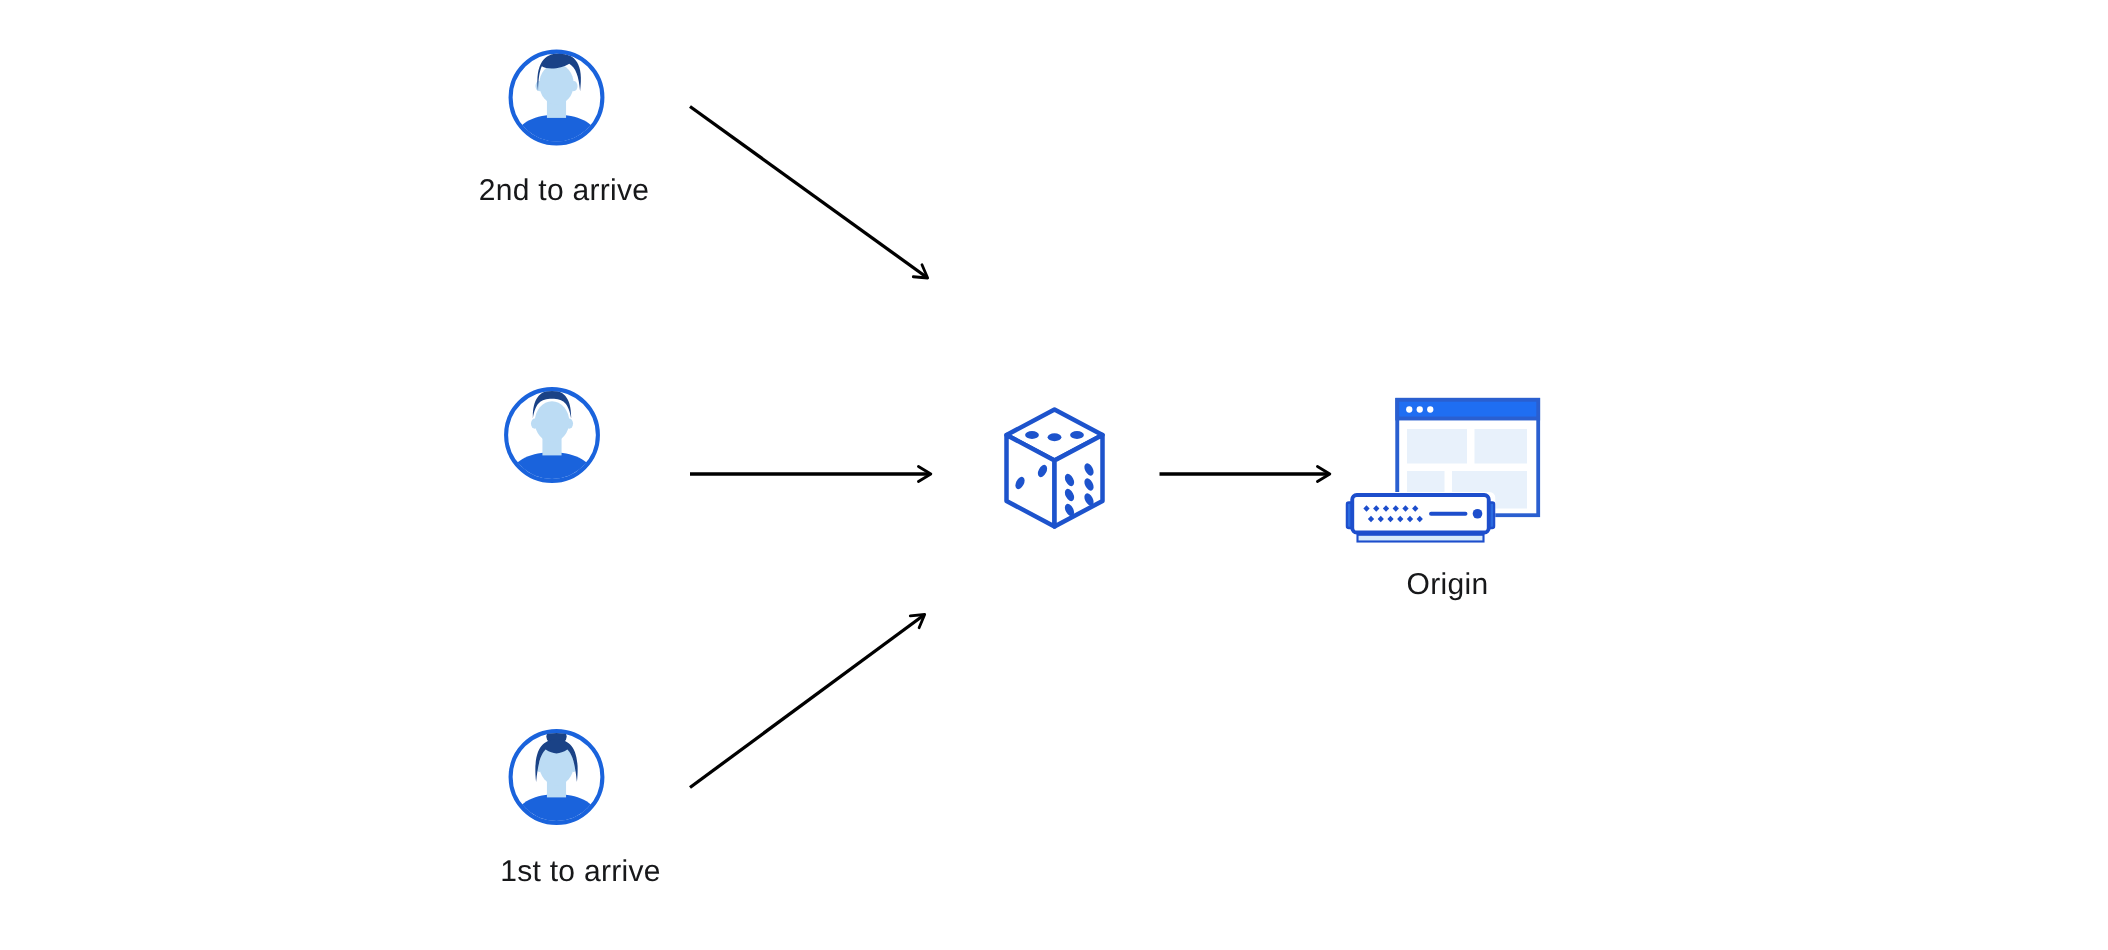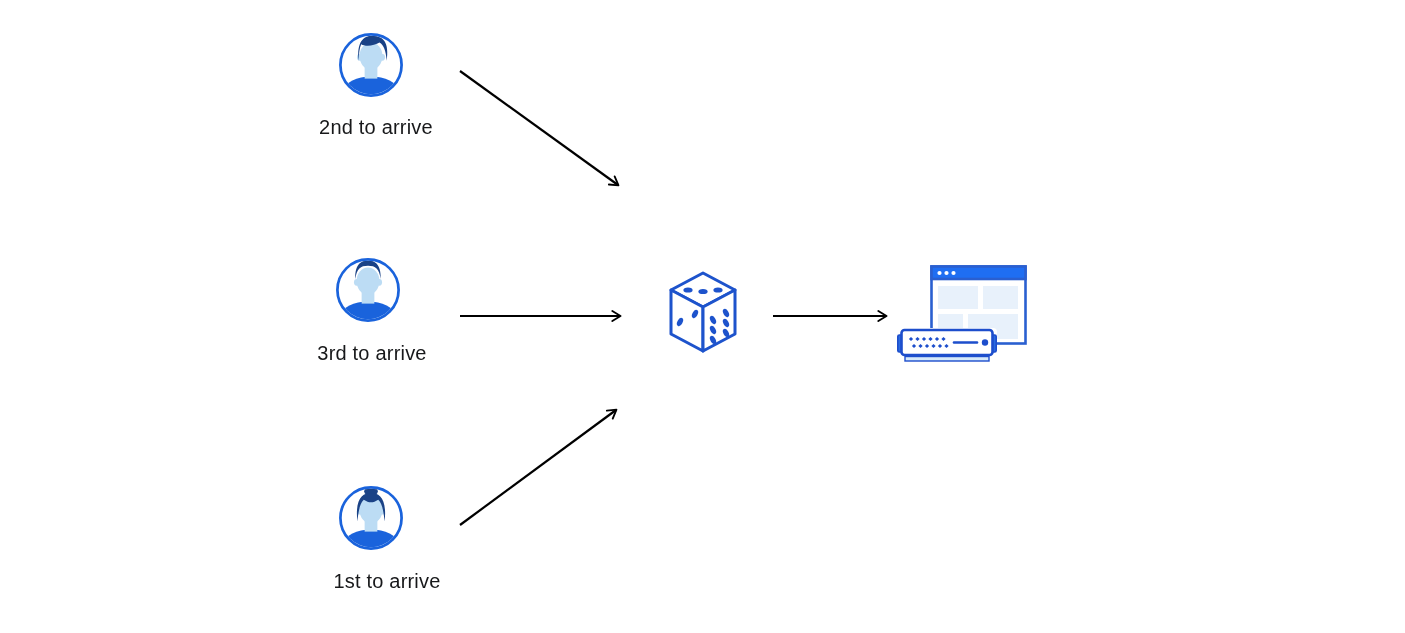--- a/index.html
+++ b/index.html
@@ -86,21 +86,20 @@
       <g clip-path="url(#avclip2)">
         <path d="M3,82 C5,61 21,53.5 40,53.5 C59,53.5 75,61 77,82 Z" fill="#1a63dc"></path>
         <rect x="32.5" y="36" width="15" height="20" fill="#bcdcf4"></rect>
         <ellipse cx="26.5" cy="31" rx="3" ry="4" fill="#bcdcf4"></ellipse>
         <ellipse cx="53.5" cy="31" rx="3" ry="4" fill="#bcdcf4"></ellipse>
         <ellipse cx="40" cy="29.5" rx="13.5" ry="16" fill="#bcdcf4"></ellipse>
         <path d="M25,27 C24.5,9 33,5 40,5 C47,5 55.5,9 55,27 C53,15 49,11.5 40,11.5 C31,11.5 27,15 25,27 Z" fill="#1a4286"></path>
       </g>
     </svg>
   </div>
-  <div class="node-label" style="left:292px; top:341px; width:160px;">3rd to arrive</div>
 
   <div class="node" style="left:337px; top:484px;">
     <svg width="68" height="68" viewBox="0 0 80 80">
       <defs>
           <clipPath id="avclip3">
             <circle cx="40" cy="40" r="34.5"></circle>
           </clipPath>
         </defs>
       <circle cx="40" cy="40" r="36" fill="#ffffff" stroke="#1a63dc" stroke-width="3.2"></circle>
       <g clip-path="url(#avclip3)">
@@ -178,14 +177,15 @@
         <use href="#ventdot" transform="translate(30,19)"></use>
         <use href="#ventdot" transform="translate(36.5,19)"></use>
         <use href="#ventdot" transform="translate(43,19)"></use>
         <use href="#ventdot" transform="translate(49.5,19)"></use>
       </g>
       <line x1="57" y1="15.5" x2="80" y2="15.5" stroke="#1d4ecc" stroke-width="2.6" stroke-linecap="round"></line>
       <circle cx="88" cy="15.5" r="3.2" fill="#1d4ecc"></circle>
       <rect x="8" y="29.5" width="84" height="4.5" fill="#d6e9fa" stroke="#1d4ecc" stroke-width="1.4"></rect>
     </svg>
   </div>
+  <div class="node-label" style="left:885px; top:378px; width:160px;">Origin</div>
 
 </div>
 
 </body></html>

